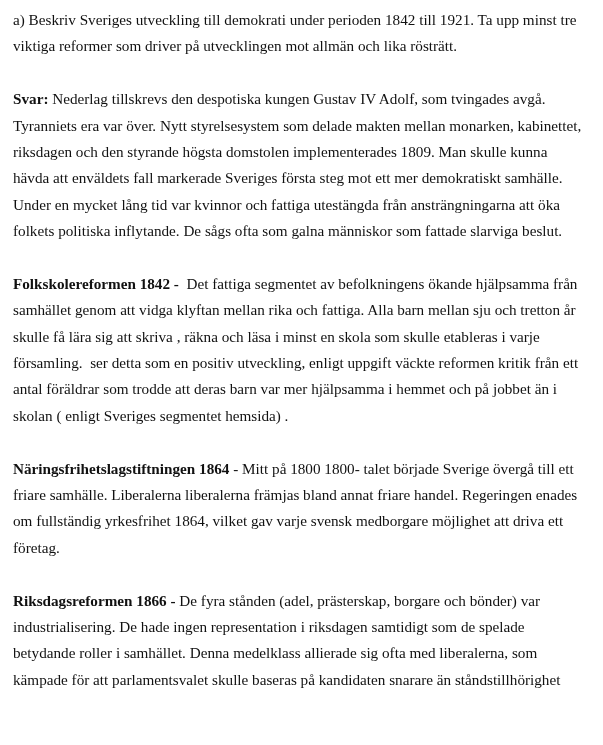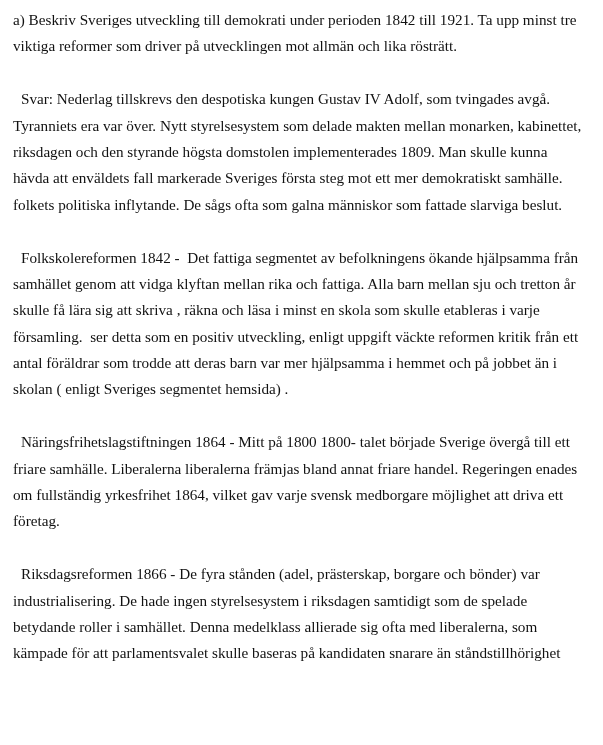--- a/index.html
+++ b/index.html
@@ -5,38 +5,39 @@
   html, body { margin: 0; padding: 0; background: #ffffff; }
   body {
     width: 603px; height: 745px; overflow: hidden;
     font-family: "Liberation Serif", serif;
     font-size: 15.2px; color: #111111;
   }
   .page { position: relative; padding: 7px 0 0 13px; border-radius: 14px; }
   .para { margin: 0; }
   .line { display: block; height: 26.4px; line-height: 26.4px; white-space: pre; }
   .gap { display: block; height: 26.4px; }
-  b { font-weight: normal; margin-left: 8px; }
+  b { font-weight: bold; }
 </style>
 </head>
 <body>
 
 <div class="page">
 
   <div class="para">
     <span class="line">a) Beskriv Sveriges utveckling till demokrati under perioden 1842 till 1921. Ta upp minst tre</span>
     <span class="line">viktiga reformer som driver på utvecklingen mot allmän och lika rösträtt.</span>
   </div>
   <span class="gap"></span>
 
   <div class="para">
     <span class="line"><b>Svar:</b><span> Nederlag tillskrevs den despotiska kungen Gustav IV Adolf, som tvingades avgå.</span></span>
     <span class="line">Tyranniets era var över. Nytt styrelsesystem som delade makten mellan monarken, kabinettet,</span>
     <span class="line">riksdagen och den styrande högsta domstolen implementerades 1809. Man skulle kunna</span>
     <span class="line">hävda att enväldets fall markerade Sveriges första steg mot ett mer demokratiskt samhälle.</span>
+    <span class="line">Under en mycket lång tid var kvinnor och fattiga utestängda från ansträngningarna att öka</span>
     <span class="line">folkets politiska inflytande. De sågs ofta som galna människor som fattade slarviga beslut.</span>
   </div>
   <span class="gap"></span>
 
   <div class="para">
     <span class="line"><b>Folkskolereformen 1842 -</b><span>  Det fattiga segmentet av befolkningens ökande hjälpsamma från</span></span>
     <span class="line">samhället genom att vidga klyftan mellan rika och fattiga. Alla barn mellan sju och tretton år</span>
     <span class="line">skulle få lära sig att skriva , räkna och läsa i minst en skola som skulle etableras i varje</span>
     <span class="line">församling.  ser detta som en positiv utveckling, enligt uppgift väckte reformen kritik från ett</span>
     <span class="line">antal föräldrar som trodde att deras barn var mer hjälpsamma i hemmet och på jobbet än i</span>
@@ -47,18 +48,18 @@
   <div class="para">
     <span class="line"><b>Näringsfrihetslagstiftningen 1864</b><span> - Mitt på 1800 1800- talet började Sverige övergå till ett</span></span>
     <span class="line">friare samhälle. Liberalerna liberalerna främjas bland annat friare handel. Regeringen enades</span>
     <span class="line">om fullständig yrkesfrihet 1864, vilket gav varje svensk medborgare möjlighet att driva ett</span>
     <span class="line">företag.</span>
   </div>
   <span class="gap"></span>
 
   <div class="para">
     <span class="line"><b>Riksdagsreformen 1866 -</b><span> De fyra stånden (adel, prästerskap, borgare och bönder) var</span></span>
-    <span class="line">industrialisering. De hade ingen styrelsesystem i riksdagen samtidigt som de spelade</span>
+    <span class="line">industrialisering. De hade ingen representation i riksdagen samtidigt som de spelade</span>
     <span class="line">betydande roller i samhället. Denna medelklass allierade sig ofta med liberalerna, som</span>
     <span class="line">kämpade för att parlamentsvalet skulle baseras på kandidaten snarare än ståndstillhörighet</span>
   </div>
 
 </div>
 
 </body></html>

